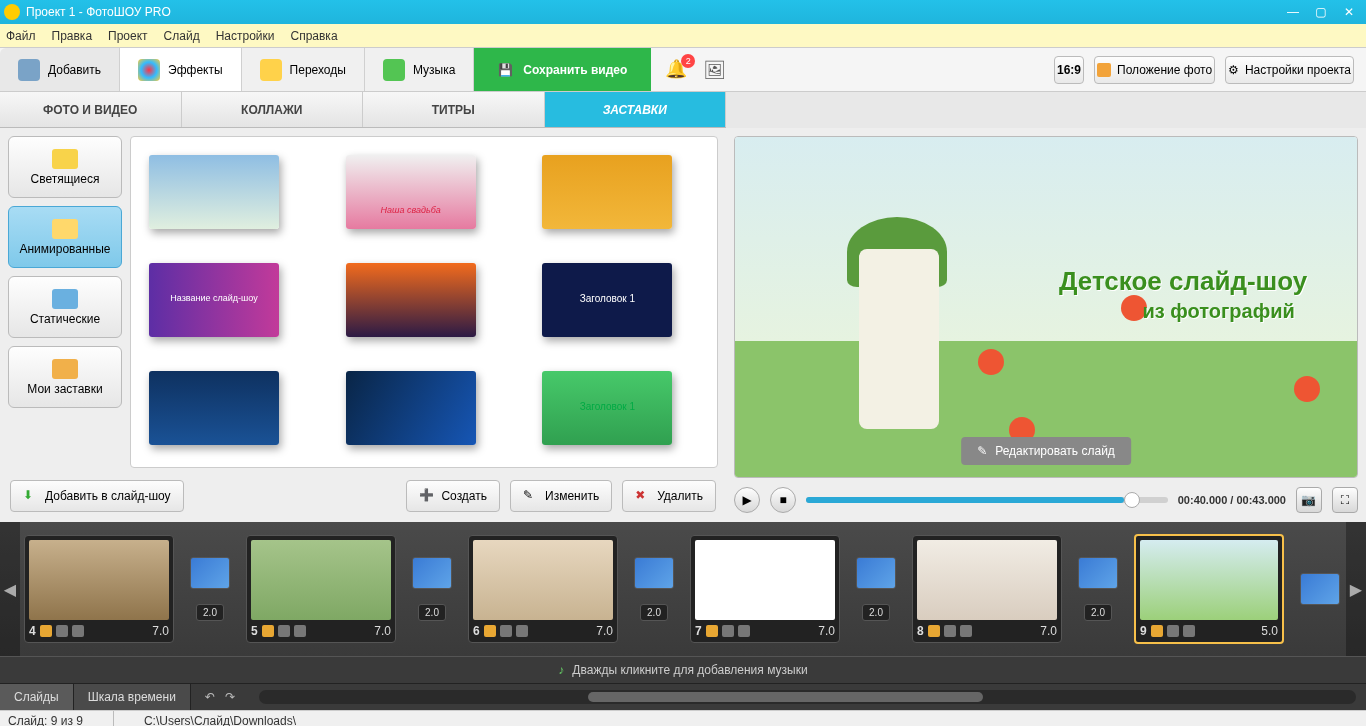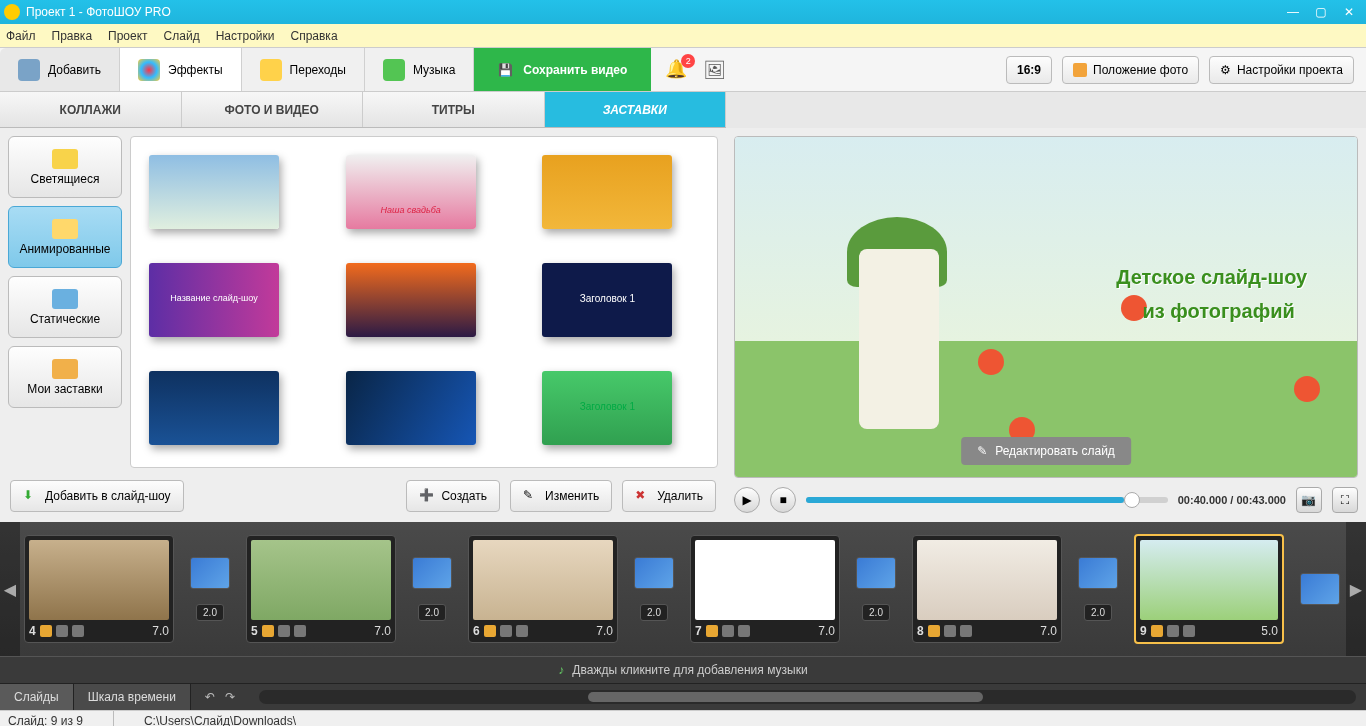--- a/index.html
+++ b/index.html
@@ -17,21 +17,21 @@
 
 
 .toolbar { height: 44px; background: #f5f5f5; display: flex; align-items: stretch; border-bottom: 1px solid #ccc; }
 .tool-tab { display: flex; align-items: center; padding: 0 18px; gap: 8px; border-right: 1px solid #d0d0d0; cursor: pointer; background: #f0f0f0; }
 .tool-tab.first { background: #e8e8e8; border-radius: 6px 0 0 0; }
 .tool-tab.active { background: #fff; }
 .tool-icon { width: 22px; height: 22px; border-radius: 4px; }
 .save-btn { background: #2eb74a; color: #fff; display: flex; align-items: center; padding: 0 24px; gap: 10px; font-weight: bold; cursor: pointer; }
 .toolbar .spacer { flex: 1; }
 .right-toolbar { display: flex; align-items: center; gap: 10px; padding: 0 12px; }
-.icon-btn { display: flex; align-items: center; gap: 6px; padding: 6px 10px; background: linear-gradient(#fdfdfd,#e9e9e9); border: 1px solid #bbb; border-radius: 4px; cursor: pointer; }
+.icon-btn { display: flex; align-items: center; gap: 6px; padding: 6px 2px; background: linear-gradient(#fdfdfd,#e9e9e9); border: 1px solid #bbb; border-radius: 4px; cursor: pointer; }
 .bell-wrap { position: relative; width: 24px; height: 24px; }
 .badge { position: absolute; top: -4px; right: -6px; background: #f44; color: #fff; border-radius: 50%; width: 14px; height: 14px; font-size: 9px; display: flex; align-items: center; justify-content: center; }
 
 
 .categories { height: 36px; background: linear-gradient(#f7f7f7,#e4e4e4); display: flex; align-items: stretch; border-bottom: 1px solid #bbb; }
 .cat-tab { flex: 1; display: flex; align-items: center; justify-content: center; font-weight: bold; color: #444; cursor: pointer; border-right: 1px solid #ccc; }
 .cat-tab.active { background: #27bce0; color: #fff; font-style: italic; }
 
 
 .main { display: flex; height: 394px; }
@@ -51,21 +51,21 @@
 .left-bottom { display: flex; align-items: center; gap: 10px; padding: 4px 10px 10px; }
 .lbbtn { display: flex; align-items: center; gap: 6px; padding: 7px 12px; background: linear-gradient(#fdfdfd,#e6e6e6); border: 1px solid #bbb; border-radius: 4px; cursor: pointer; }
 .lbbtn .i { width: 16px; height: 16px; }
 
 
 .preview-box { flex: 1; background: #fff; border: 1px solid #bbb; border-radius: 4px; position: relative; overflow: hidden; }
 .preview-scene { position: absolute; inset: 0; background: linear-gradient(#d8edf0 0%, #e6f3e0 60%, #8bc46a 60%, #8bc46a 100%); }
 .tower { position: absolute; left: 20%; bottom: 14%; width: 80px; height: 180px; background: #f3f1e4; border-radius: 8px; }
 .tower-roof { position: absolute; left: 18%; bottom: 56%; width: 100px; height: 70px; background: #5a9b3d; border-radius: 50% 50% 10% 10%; }
 .flower { position: absolute; width: 26px; height: 26px; background: #e53; border-radius: 50%; }
-.preview-text1 { position: absolute; right: 8%; top: 38%; color: #3a8f1e; font-size: 20px; font-weight: bold; text-shadow: 1px 1px #fff; }
+.preview-text1 { position: absolute; right: 8%; top: 38%; color: #3a8f1e; font-size: 26px; font-weight: bold; text-shadow: 1px 1px #fff; }
 .preview-text2 { position: absolute; right: 10%; top: 48%; color: #3a8f1e; font-size: 20px; font-weight: bold; text-shadow: 1px 1px #fff; }
 .edit-slide { position: absolute; bottom: 12px; left: 50%; transform: translateX(-50%); background: #888; color: #fff; padding: 7px 16px; border-radius: 4px; display: flex; align-items: center; gap: 8px; cursor: pointer; }
 .player-row { height: 36px; display: flex; align-items: center; gap: 10px; padding-top: 8px; }
 .round-btn { width: 26px; height: 26px; border-radius: 50%; background: linear-gradient(#fdfdfd,#d8d8d8); border: 1px solid #aaa; display: flex; align-items: center; justify-content: center; cursor: pointer; }
 .seek { flex: 1; height: 6px; background: #d0d0d0; border-radius: 3px; position: relative; }
 .seek-fill { position: absolute; left: 0; top: 0; bottom: 0; width: 88%; background: #2aa8d6; border-radius: 3px; }
 .seek-handle { position: absolute; left: 88%; top: -5px; width: 16px; height: 16px; background: #fff; border: 1px solid #aaa; border-radius: 50%; }
 .time-text { font-size: 11px; font-weight: bold; color: #333; }
 
 
@@ -156,22 +156,22 @@
       <span>Положение фото</span>
     </div>
     <div class="icon-btn">
       <span>⚙</span>
       <span>Настройки проекта</span>
     </div>
   </div>
 </div>
 
 <div class="categories" style="width:726px">
+  <div class="cat-tab">ФОТО И ВИДЕО</div>
   <div class="cat-tab">КОЛЛАЖИ</div>
-  <div class="cat-tab">ФОТО И ВИДЕО</div>
   <div class="cat-tab">ТИТРЫ</div>
   <div class="cat-tab active">ЗАСТАВКИ</div>
 </div>
 
 <div class="main">
   <div class="left-panel">
     <div class="left-inner">
       <div class="sidebtns">
         <div class="sidebtn">
             <div class="sb-icon" style="background:#f8d34a"></div>

